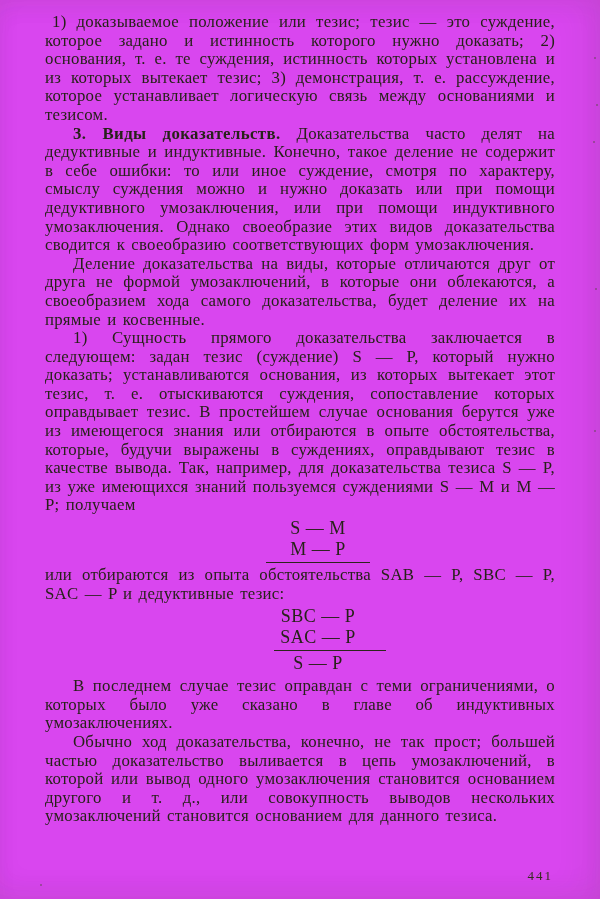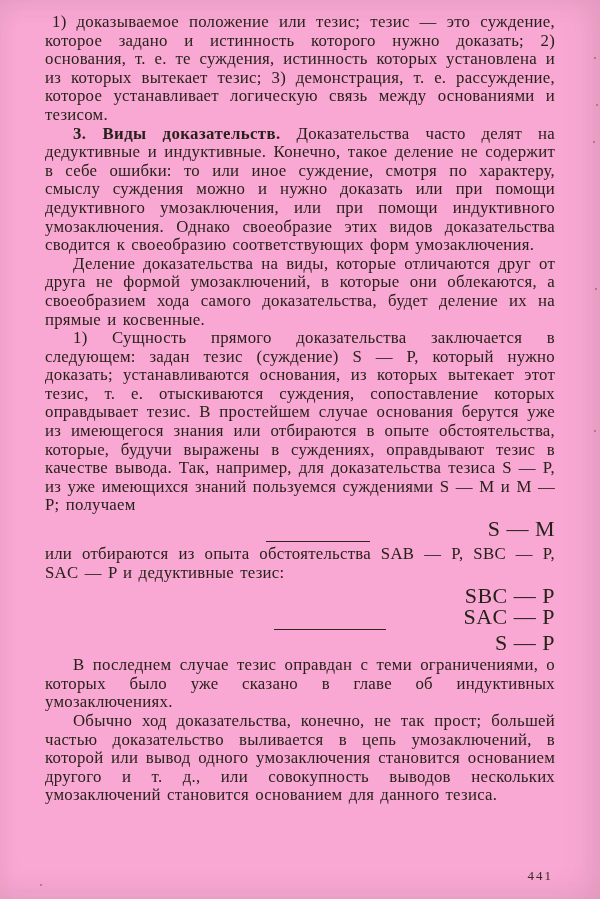--- a/index.html
+++ b/index.html
@@ -5,21 +5,21 @@
   html, body {
     margin: 0;
     padding: 0;
     background: #d8d4cc;
   }
   .page {
     position: relative;
     width: 600px;
     height: 899px;
     margin: 0 auto;
-    background: #f9a8d4;
+    background: #d946ef;
     box-shadow: inset -16px 0 30px rgba(80, 68, 50, 0.07),
                 inset 0 -12px 24px rgba(80, 68, 50, 0.05),
                 inset 0 10px 20px rgba(80, 68, 50, 0.04);
     overflow: hidden;
     font-family: "Liberation Serif", "DejaVu Serif", serif;
     color: #272219;
   }
   .text-block {
     padding: 13px 45px 0 45px;
   }
@@ -30,22 +30,22 @@
     line-height: 18.6px;
     letter-spacing: 0.25px;
     word-spacing: 1.8px;
   }
   p.para.indent { text-indent: 28px; }
   p.para.small-indent { text-indent: 7px; }
   .lead { font-weight: bold; letter-spacing: 0.4px; }
 
   .formula {
     margin: 3px 0 3px 36px;
-    text-align: right;
-    font-size: 22px;
+    text-align: center;
+    font-size: 18px;
     line-height: 21px;
     letter-spacing: 0.5px;
   }
   .f-line { white-space: pre; }
   .f-rule {
     border: 0;
     border-top: 1.6px solid #2c261b;
     margin: 2px auto 2px;
   }
   .f-rule.w1 { width: 104px; }
@@ -74,20 +74,21 @@
     <p class="para small-indent">1) доказываемое положение или тезис; тезис — это суждение, которое задано и истинность которого нужно доказать; 2) основания, т. е. те суждения, истинность которых установлена и из которых вытекает тезис; 3) демонстрация, т. е. рассуждение, которое устанавливает логическую связь между основаниями и тезисом.</p>
 
     <p class="para indent"><span class="lead">3. Виды доказательств.</span><span> Доказательства часто делят на дедуктивные и индуктивные. Конечно, такое деление не содержит в себе ошибки: то или иное суждение, смотря по характеру, смыслу суждения можно и нужно доказать или при помощи дедуктивного умозаключения, или при помощи индуктивного умозаключения. Однако своеобразие этих видов доказательства сводится к своеобразию соответствующих форм умозаключения.</span></p>
 
     <p class="para indent">Деление доказательства на виды, которые отличаются друг от друга не формой умозаключений, в которые они облекаются, а своеобразием хода самого доказательства, будет деление их на прямые и косвенные.</p>
 
     <p class="para indent">1) Сущность прямого доказательства заключается в следующем: задан тезис (суждение) S — P, который нужно доказать; устанавливаются основания, из которых вытекает этот тезис, т. е. отыскиваются суждения, сопоставление которых оправдывает тезис. В простейшем случае основания берутся уже из имеющегося знания или отбираются в опыте обстоятельства, которые, будучи выражены в суждениях, оправдывают тезис в качестве вывода. Так, например, для доказательства тезиса S — P, из уже имеющихся знаний пользуемся суждениями S — M и M — P; получаем</p>
 
     <div class="formula">
       <div class="f-line">S — M</div>
+      <div class="f-line">M — P</div>
       <hr class="f-rule w1">
     </div>
 
     <p class="para">или отбираются из опыта обстоятельства SAB — P, SBC — P, SAC — P и дедуктивные тезис:</p>
 
     <div class="formula">
       <div class="f-line">SBC — P</div>
       <div class="f-line">SAC — P</div>
       <hr class="f-rule w2">
       <div class="f-line">S — P</div>

